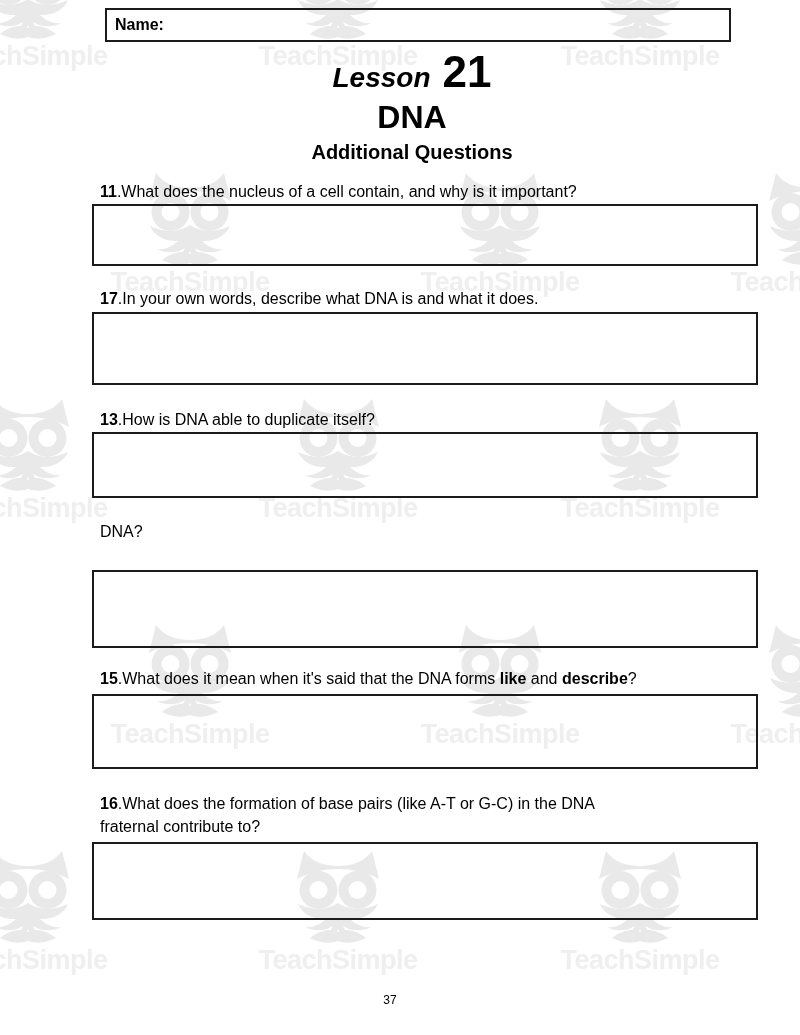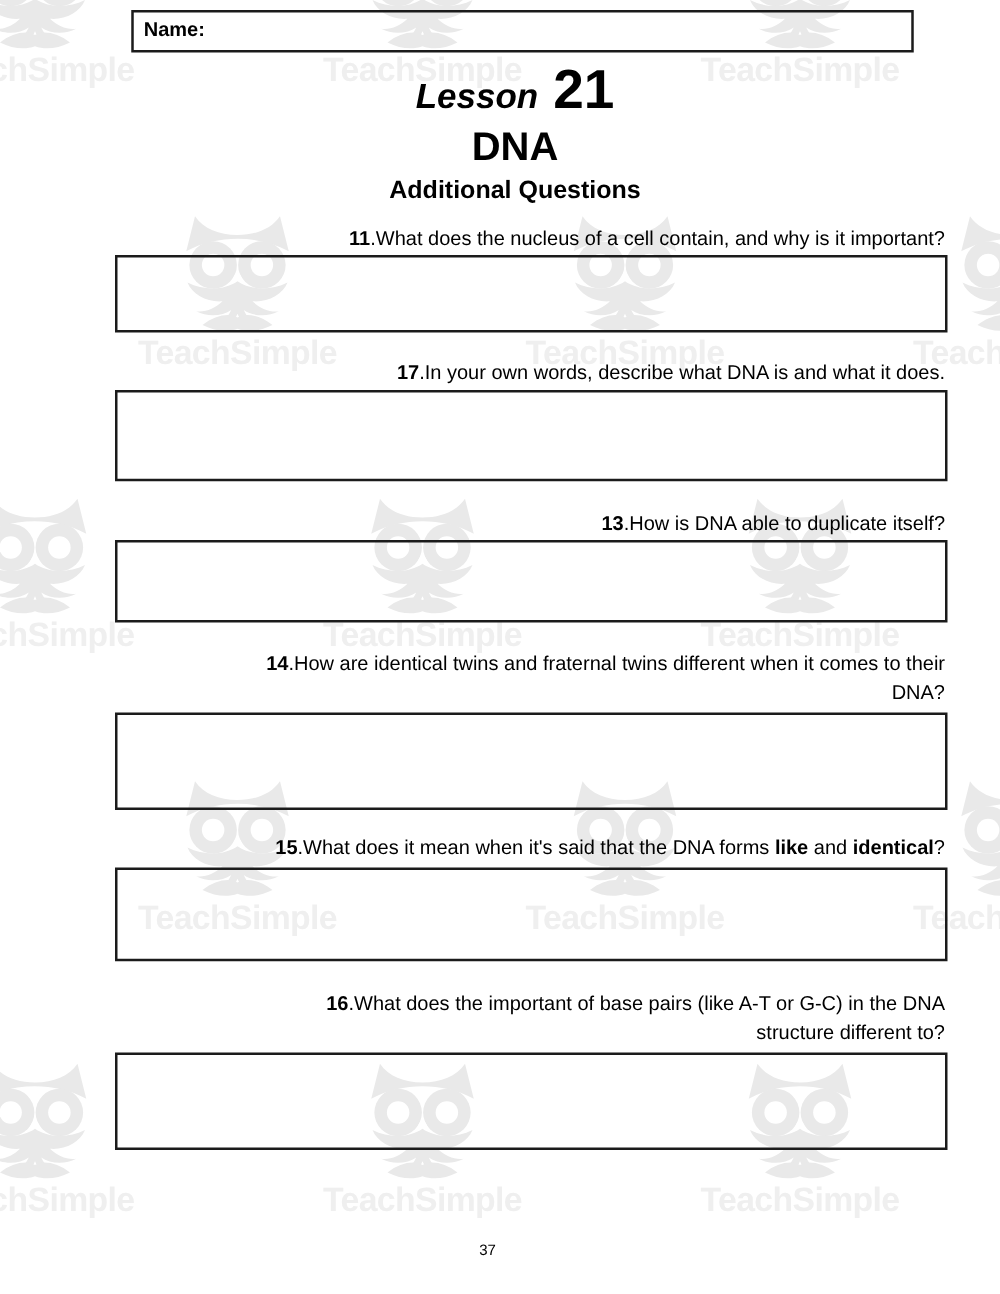--- a/index.html
+++ b/index.html
@@ -22,21 +22,21 @@
     position:absolute; left:105px; top:8px; width:626px; height:34px;
     border:2px solid #1b1b1b; box-sizing:border-box;
     display:flex; align-items:center; background:transparent;
   }
   .name-label { font-weight:bold; font-size:16px; padding-left:8px; }
   .title-line { position:absolute; left:12px; top:50px; width:800px; text-align:center; line-height:44px; }
   .lesson-word { font-weight:bold; font-size:28px;font-style:italic; }
   .lesson-number { font-weight:bold; font-size:44px; margin-left:12px;margin-top:40px; }
   .dna-title { position:absolute; left:12px; top:100px; width:800px; text-align:center; font-weight:bold; font-size:32px; line-height:34px; }
   .subtitle { position:absolute; left:12px; top:139px; width:800px; text-align:center; font-weight:bold; font-size:20px; line-height:26px; }
-  .q-label { position:absolute; left:100px; width:656px; font-size:16px; line-height:23px;text-align:right; }
+  .q-label { position:absolute; left:100px; width:656px; font-size:16px; line-height:23px; }
   .q-line { white-space:nowrap; }
   .q-line b { font-weight:bold; }
   .answer-box {
     position:absolute; left:92px; width:666px;
     border:2px solid #1b1b1b; box-sizing:border-box; background:transparent;
   }
   .page-num { position:absolute; left:0; top:993px; width:780px; text-align:center; font-size:12px; }
 </style>
 </head>
 <body>
@@ -176,31 +176,30 @@
         <div class="q-line"><b>17</b><span>.In your own words, describe what DNA is and what it does.</span></div>
       </div>
     <div class="answer-box" style="top:312px;height:73px"></div>
 
     <div class="q-label" style="top:408px">
         <div class="q-line"><b>13</b><span>.How is DNA able to duplicate itself?</span></div>
       </div>
     <div class="answer-box" style="top:432px;height:66px"></div>
 
     <div class="q-label" style="top:520px">
-        <div class="q-line"><b>14</b><span>.How are identical twins and fraternal twins different when it comes to their</span></div>
         <div class="q-line"><span>DNA?</span></div>
       </div>
     <div class="answer-box" style="top:570px;height:78px"></div>
 
     <div class="q-label" style="top:667px">
-        <div class="q-line"><b>15</b><span>.What does it mean when it's said that the DNA forms </span><b>like</b><span> and </span><b>identical</b><span>?</span></div>
+        <div class="q-line"><b>15</b><span>.What does it mean when it's said that the DNA forms </span><b>like</b><span> and </span><b>describe</b><span>?</span></div>
       </div>
     <div class="answer-box" style="top:694px;height:75px"></div>
 
     <div class="q-label" style="top:792px">
-        <div class="q-line"><b>16</b><span>.What does the important of base pairs (like A-T or G-C) in the DNA</span></div>
-        <div class="q-line"><span>structure different to?</span></div>
+        <div class="q-line"><b>16</b><span>.What does the formation of base pairs (like A-T or G-C) in the DNA</span></div>
+        <div class="q-line"><span>fraternal contribute to?</span></div>
       </div>
     <div class="answer-box" style="top:842px;height:78px"></div>
 
     <div class="page-num">37</div>
   </div>
 </div>
 
 </body></html>

